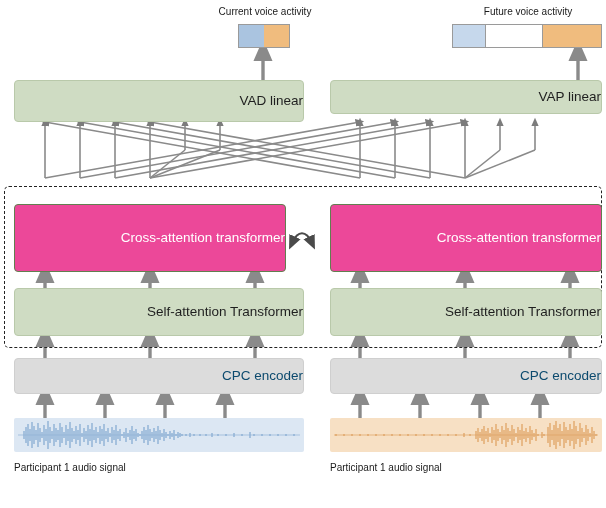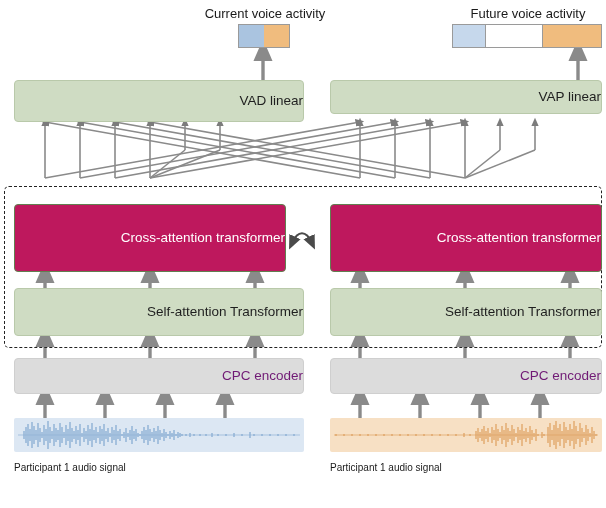--- a/index.html
+++ b/index.html
@@ -16,32 +16,32 @@
   .box{
     position:absolute;
     box-sizing:border-box;
     display:flex;align-items:center;justify-content:flex-end;
     text-align:center;
     border-radius:4px;
     font-size:13.5px;
     line-height:1.25;
   }
   .green-light{background:#cfdcc3;border:1px solid #b9c9aa;color:#1f1f1f;}
-  .green-dark{background:#be185d;border:1px solid #627e50;color:#ffffff;}
-  .grey{background:#dcdcdc;border:1px solid #cfcfcf;color:#701a75;}
+  .green-dark{background:#ec4899;border:1px solid #627e50;color:#ffffff;}
+  .grey{background:#dcdcdc;border:1px solid #cfcfcf;color:#0c4a6e;}
   .caption{
     position:absolute;
     font-size:10px;
     color:#1a1a1a;
     text-align:left;
     white-space:nowrap;
   }
   .title-label{
     position:absolute;
-    font-size:13px;
+    font-size:10px;
     color:#1a1a1a;
     text-align:center;
     white-space:nowrap;
   }
   .actbar{
     position:absolute;
     box-sizing:border-box;
     border:1px solid #9a9a9a;
     display:flex;
     overflow:hidden;

